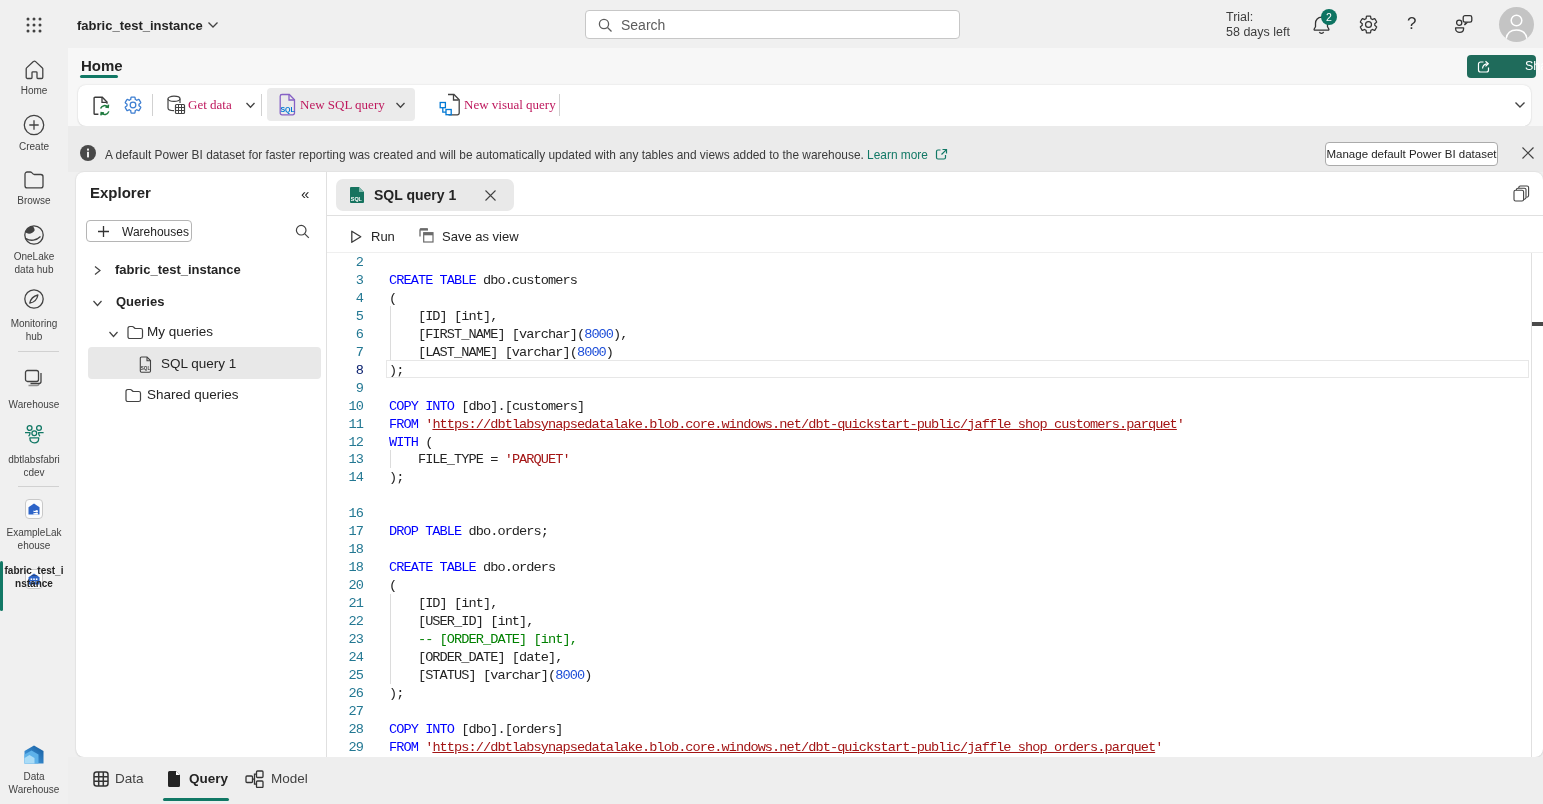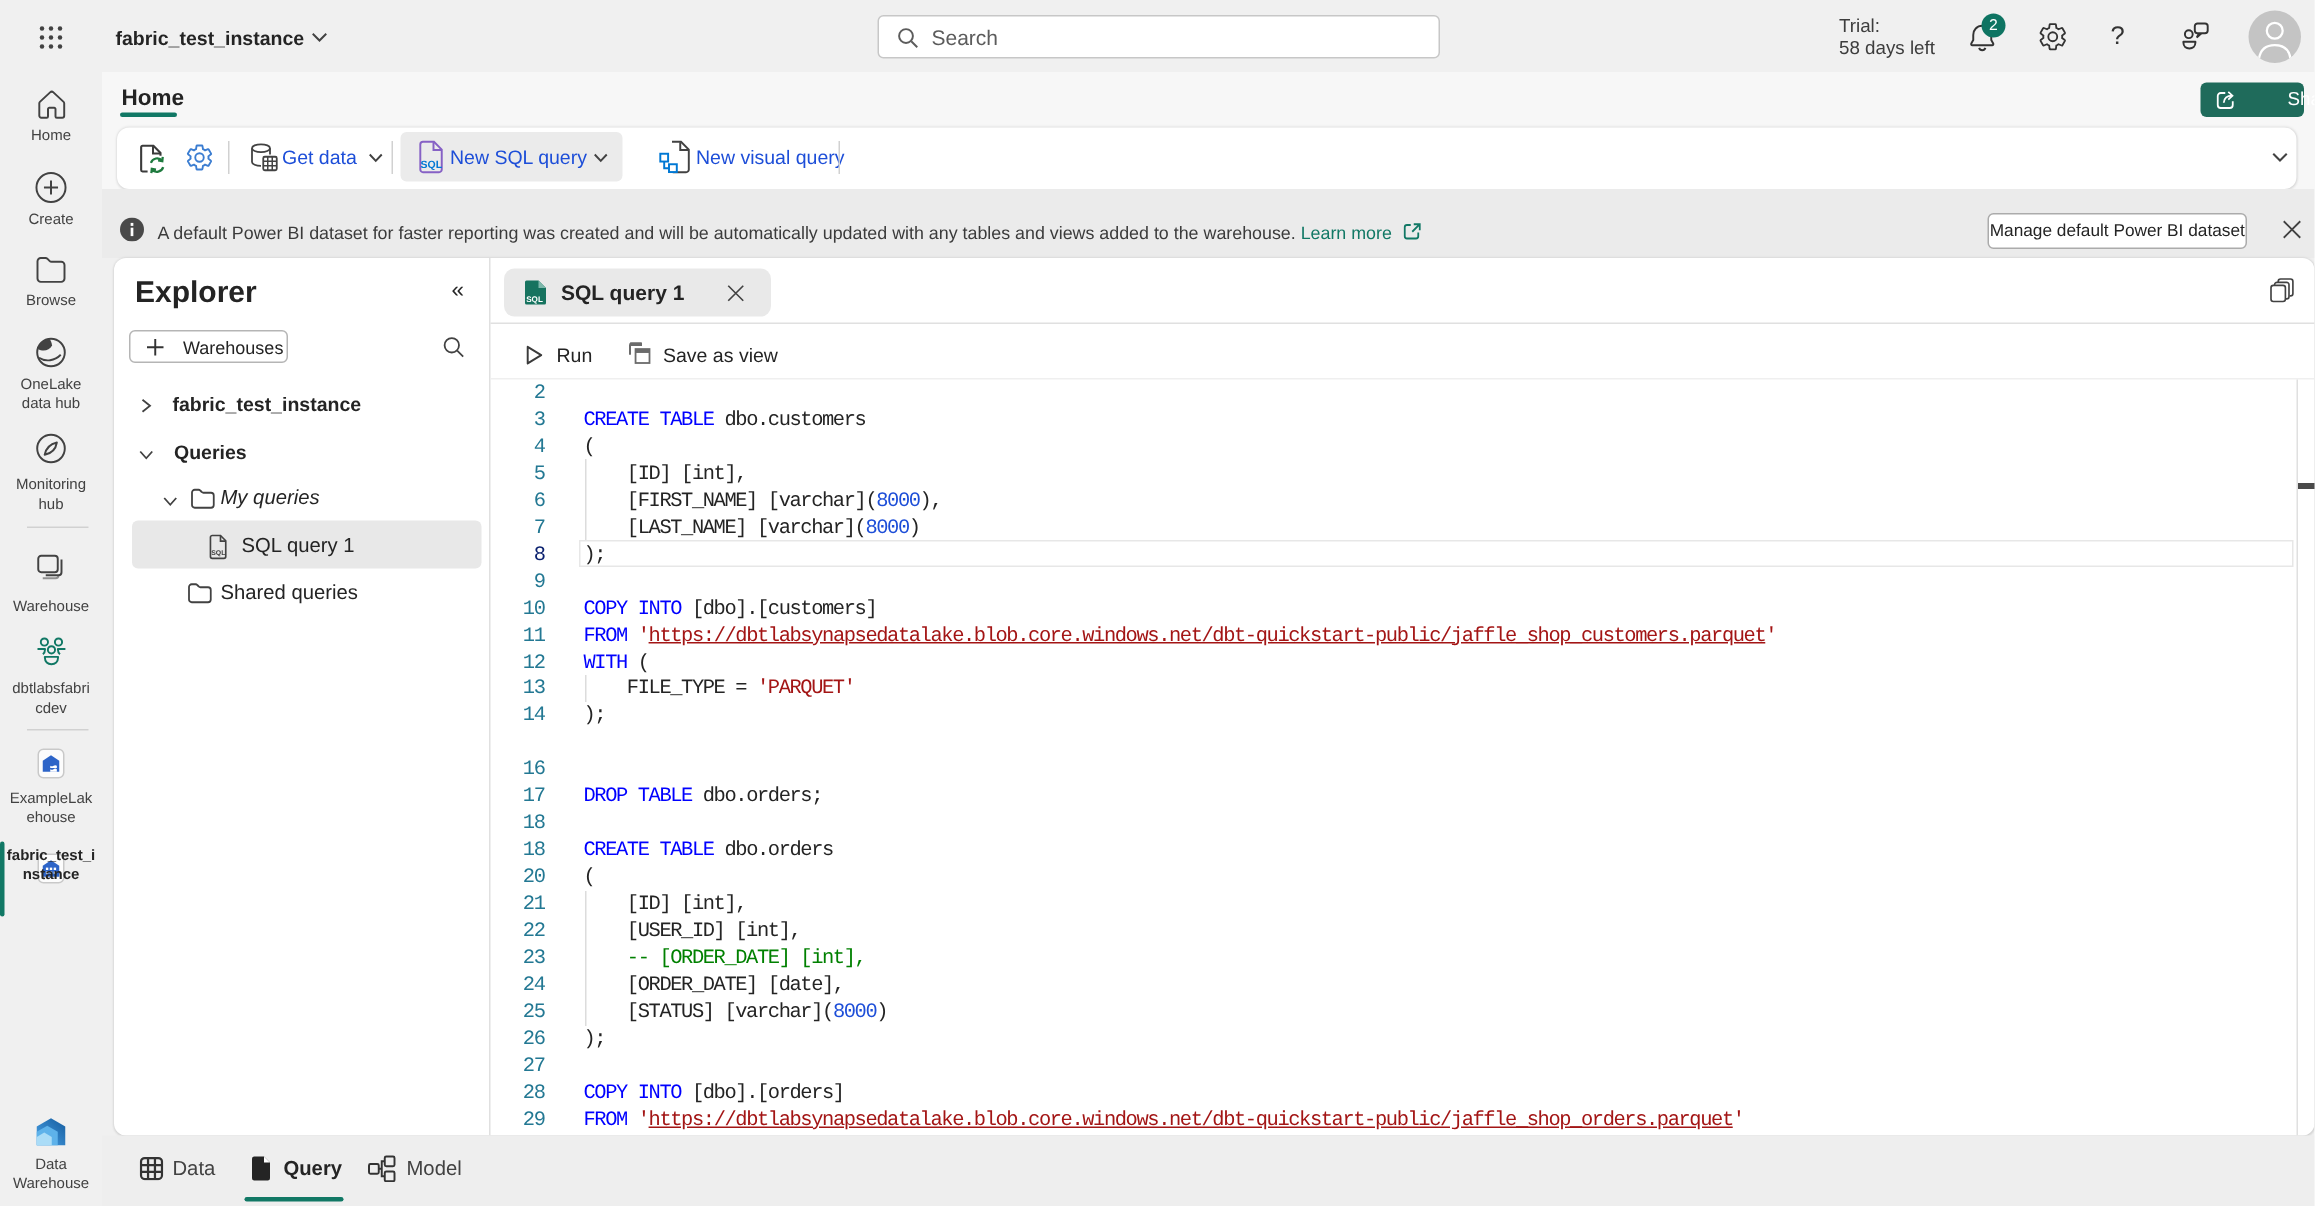--- a/index.html
+++ b/index.html
@@ -21,32 +21,32 @@
 #selbar { position:absolute; left:0; top:561px; width:3px; height:50px; background:#117865; border-radius:2px; }
 
 #hometab { position:absolute; left:81px; top:57px; font-size:15px; font-weight:700; color:#242424; }
 #homeline { position:absolute; left:80px; top:75px; width:38px; height:3px; background:#117865; border-radius:2px; }
 #sharebtn { position:absolute; left:1467px; top:55px; width:69px; height:23px; background:#1f6b5b; border-radius:4px; color:#fff; font-size:12.5px; }
 #sharebtn span { position:absolute; left:30px; top:4px;margin-left:28px; }
 
 #ribbon { position:absolute; left:77.5px; top:84.5px; width:1453.5px; height:41.5px; background:#fff; border-radius:8px; box-shadow:0 0 2px rgba(0,0,0,.13), 0 1px 2px rgba(0,0,0,.07); }
 #ribin { position:absolute; left:5.5px; top:0.5px; width:1448px; height:41px; }
 .rsep { position:absolute; top:9px; width:1px; height:22px; background:#d1d1d1; }
-.rtxt { position:absolute; top:12px; font-size:13px; color:#1d4ed8; }
+.rtxt { position:absolute; top:12px; font-size:13px; color:#be185d;font-family:Liberation Serif, serif; }
 #nsqbtn { position:absolute; left:184px; top:3px; width:148px; height:33px; background:#ebebeb; border-radius:4px; }
 
 #banner { position:absolute; left:68px; top:126px; width:1475px; height:45.5px; background:#ebebeb; }
 #banner .txt { position:absolute; left:37px; top:22px; font-size:11.9px; color:#3b3b3b; }
 #bannerbtn { position:absolute; left:1257px; top:16px; width:173px; height:24px; background:#fff; border:1px solid #ababab; border-radius:4px; font-size:11.5px; color:#242424; text-align:center; line-height:22px; }
 
 #canvas { position:absolute; left:76px; top:172px; width:1467px; height:585px; background:#fff; border-radius:8px; box-shadow:0 0 2px rgba(0,0,0,.13), 0 1px 2px rgba(0,0,0,.07); }
 #vdivider { position:absolute; left:250px; top:0; width:1px; height:585px; background:#e0e0e0; }
 
 #explorer { position:absolute; left:7px; top:0.5px; width:243px; height:584px; }
-#exptitle { position:absolute; left:7px; top:11px; font-size:20px; font-weight:700; }
+#exptitle { position:absolute; left:7px; top:11px; font-size:15px; font-weight:700; }
 #whbtn { position:absolute; left:3px; top:47px; width:106px; height:22px; border:1px solid #b5b5b5; border-radius:4px; }
 #whbtn span { position:absolute; left:35px; top:4px; font-size:12px; color:#242424; }
 .trow { position:absolute; left:0; width:243px; height:28px; font-size:13.5px; color:#242424; }
 .trow .lbl { position:absolute; top:5px; }
 #selrow { position:absolute; left:5px; top:174px; width:233px; height:32px; background:#e8e8e8; border-radius:4px; }
 
 #tabstrip { position:absolute; left:251px; top:0; width:1216px; height:44px; border-bottom:1px solid #e0e0e0; }
 #acttab { position:absolute; left:9px; top:6.5px; width:178px; height:32px; background:#e9e9e9; border-radius:7px; }
 #acttab .tlbl { position:absolute; left:38px; top:8px; font-size:14px; font-weight:700; color:#242424; }
 
@@ -321,21 +321,21 @@
         </svg>
         <span class="lbl" style="left:33px;font-weight:700;font-size:13px;top:6px;">Queries</span>
       </div>
     <div class="trow" style="top:146px">
         <svg class="abs" style="left:25px;top:11px" width="11" height="9">
           <path d="M1.5 2 L5.5 6.5 L9.5 2" stroke="#424242" stroke-width="1.2" fill="none"></path>
         </svg>
       <svg class="abs" style="left:44px;top:6px" width="17" height="15">
           <path d="M1 3.3 a1.8 1.8 0 0 1 1.8 -1.8 h2.6 a1.6 1.6 0 0 1 1.1 .5 l1 1 a1.6 1.6 0 0 0 1.1 .5 h5.1 a1.8 1.8 0 0 1 1.8 1.8 v6.4 a1.8 1.8 0 0 1 -1.8 1.8 h-10.9 a1.8 1.8 0 0 1 -1.8 -1.8 z" fill="none" stroke="#424242" stroke-width="1.2"></path>
         </svg>
-      <span class="lbl" style="left:64px;font-style:italic;">My queries</span>
+      <span class="lbl" style="left:64px;">My queries</span>
       </div>
     <div id="selrow"></div>
     <div class="trow" style="top:178px">
       <svg class="abs" style="left:55px;top:5px" width="16" height="18">
         <path d="M3.5 1 h5.5 l3.5 3.5 V15 a1.2 1.2 0 0 1 -1.2 1.2 h-7.8 a1.2 1.2 0 0 1 -1.2 -1.2 V2.2 a1.2 1.2 0 0 1 1.2 -1.2 z" fill="none" stroke="#424242" stroke-width="1.1"></path>
         <path d="M9 1.2 V4.7 h3.5" fill="none" stroke="#424242" stroke-width="1.1"></path>
         <text x="2.8" y="14" font-size="4.6" font-weight="bold" fill="#424242" font-family="Liberation Sans">SQL</text>
       </svg>
       <span class="lbl" style="left:78px;">SQL query 1</span>
       </div>

